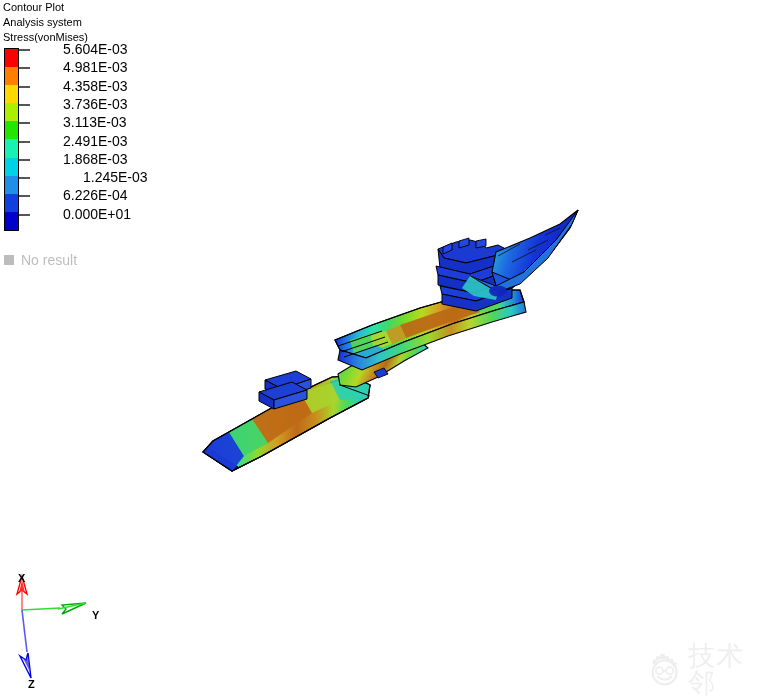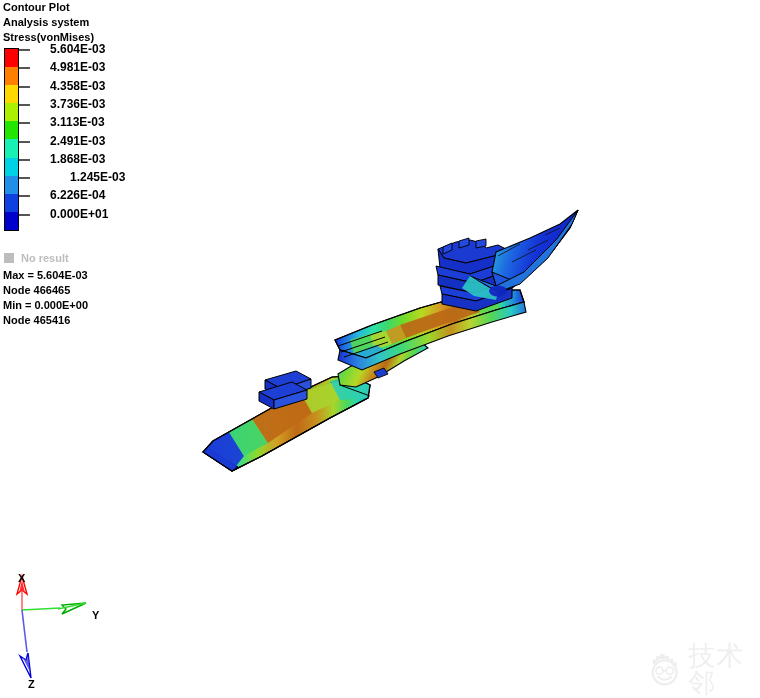--- a/index.html
+++ b/index.html
@@ -17,21 +17,20 @@
     background: #ffffff;
     overflow: hidden;
   }
 
   
   #legend-panel {
     position: absolute;
     left: 0px;
     top: 0px;
     width: 180px;
-    font-weight: bold;
   }
   .hdr-line {
     font-size: 11px;
     line-height: 15px;
     color: #000000;
     white-space: nowrap;
     padding-left: 3px;
   }
 
   
@@ -55,22 +54,22 @@
   }
   .cb-tick {
     position: absolute;
     left: 19px;
     width: 11px;
     height: 0;
     border-top: 2px solid #555555;
   }
   .cb-label {
     position: absolute;
-    left: 34px;
-    font-size: 12px;
+    left: 47px;
+    font-size: 14px;
     line-height: 11px;
     color: #000000;
     white-space: nowrap;
     padding-left: 16px;
   }
 
   
   #noresult-row {
     position: absolute;
     left: 4px;
@@ -78,21 +77,21 @@
     display: flex;
     align-items: center;
     gap: 7px;
   }
   #noresult-swatch {
     width: 10px;
     height: 10px;
     background: #bdbdbd;
   }
   #noresult-label {
-    font-size: 11px;
+    font-size: 14px;
     color: #bdbdbd;
     white-space: nowrap;
     text-align: center;
   }
 
   
   #stats-block {
     position: absolute;
     left: 3px;
     top: 268px;
@@ -193,26 +192,20 @@
         <div class="cb-label" style="top: 142.4px;">6.226E-04</div>
         <div class="cb-tick" style="top: 165.7px;"></div>
         <div class="cb-label" style="top: 160.7px;">0.000E+01</div>
       </div>
 
     <div id="noresult-row">
       <div id="noresult-swatch"></div>
       <div id="noresult-label">No result</div>
     </div>
 
-    <div id="stats-block">
-      <div class="stat-line">Max = 5.604E-03</div>
-      <div class="stat-line">Node 466465</div>
-      <div class="stat-line">Min = 0.000E+00</div>
-      <div class="stat-line">Node 465416</div>
-    </div>
   </div>
 
   <svg id="model-viewport" viewBox="0 0 760 698" width="760" height="698" xmlns="http://www.w3.org/2000/svg">
     <defs>
 
       <linearGradient id="gradMainUpper" x1="0" y1="0" x2="1" y2="0" gradientUnits="objectBoundingBox">
         <stop offset="0.00" stop-color="#1232d8"></stop>
         <stop offset="0.05" stop-color="#1f6fe0"></stop>
         <stop offset="0.12" stop-color="#27b4dd"></stop>
         <stop offset="0.20" stop-color="#2ae2a8"></stop>

